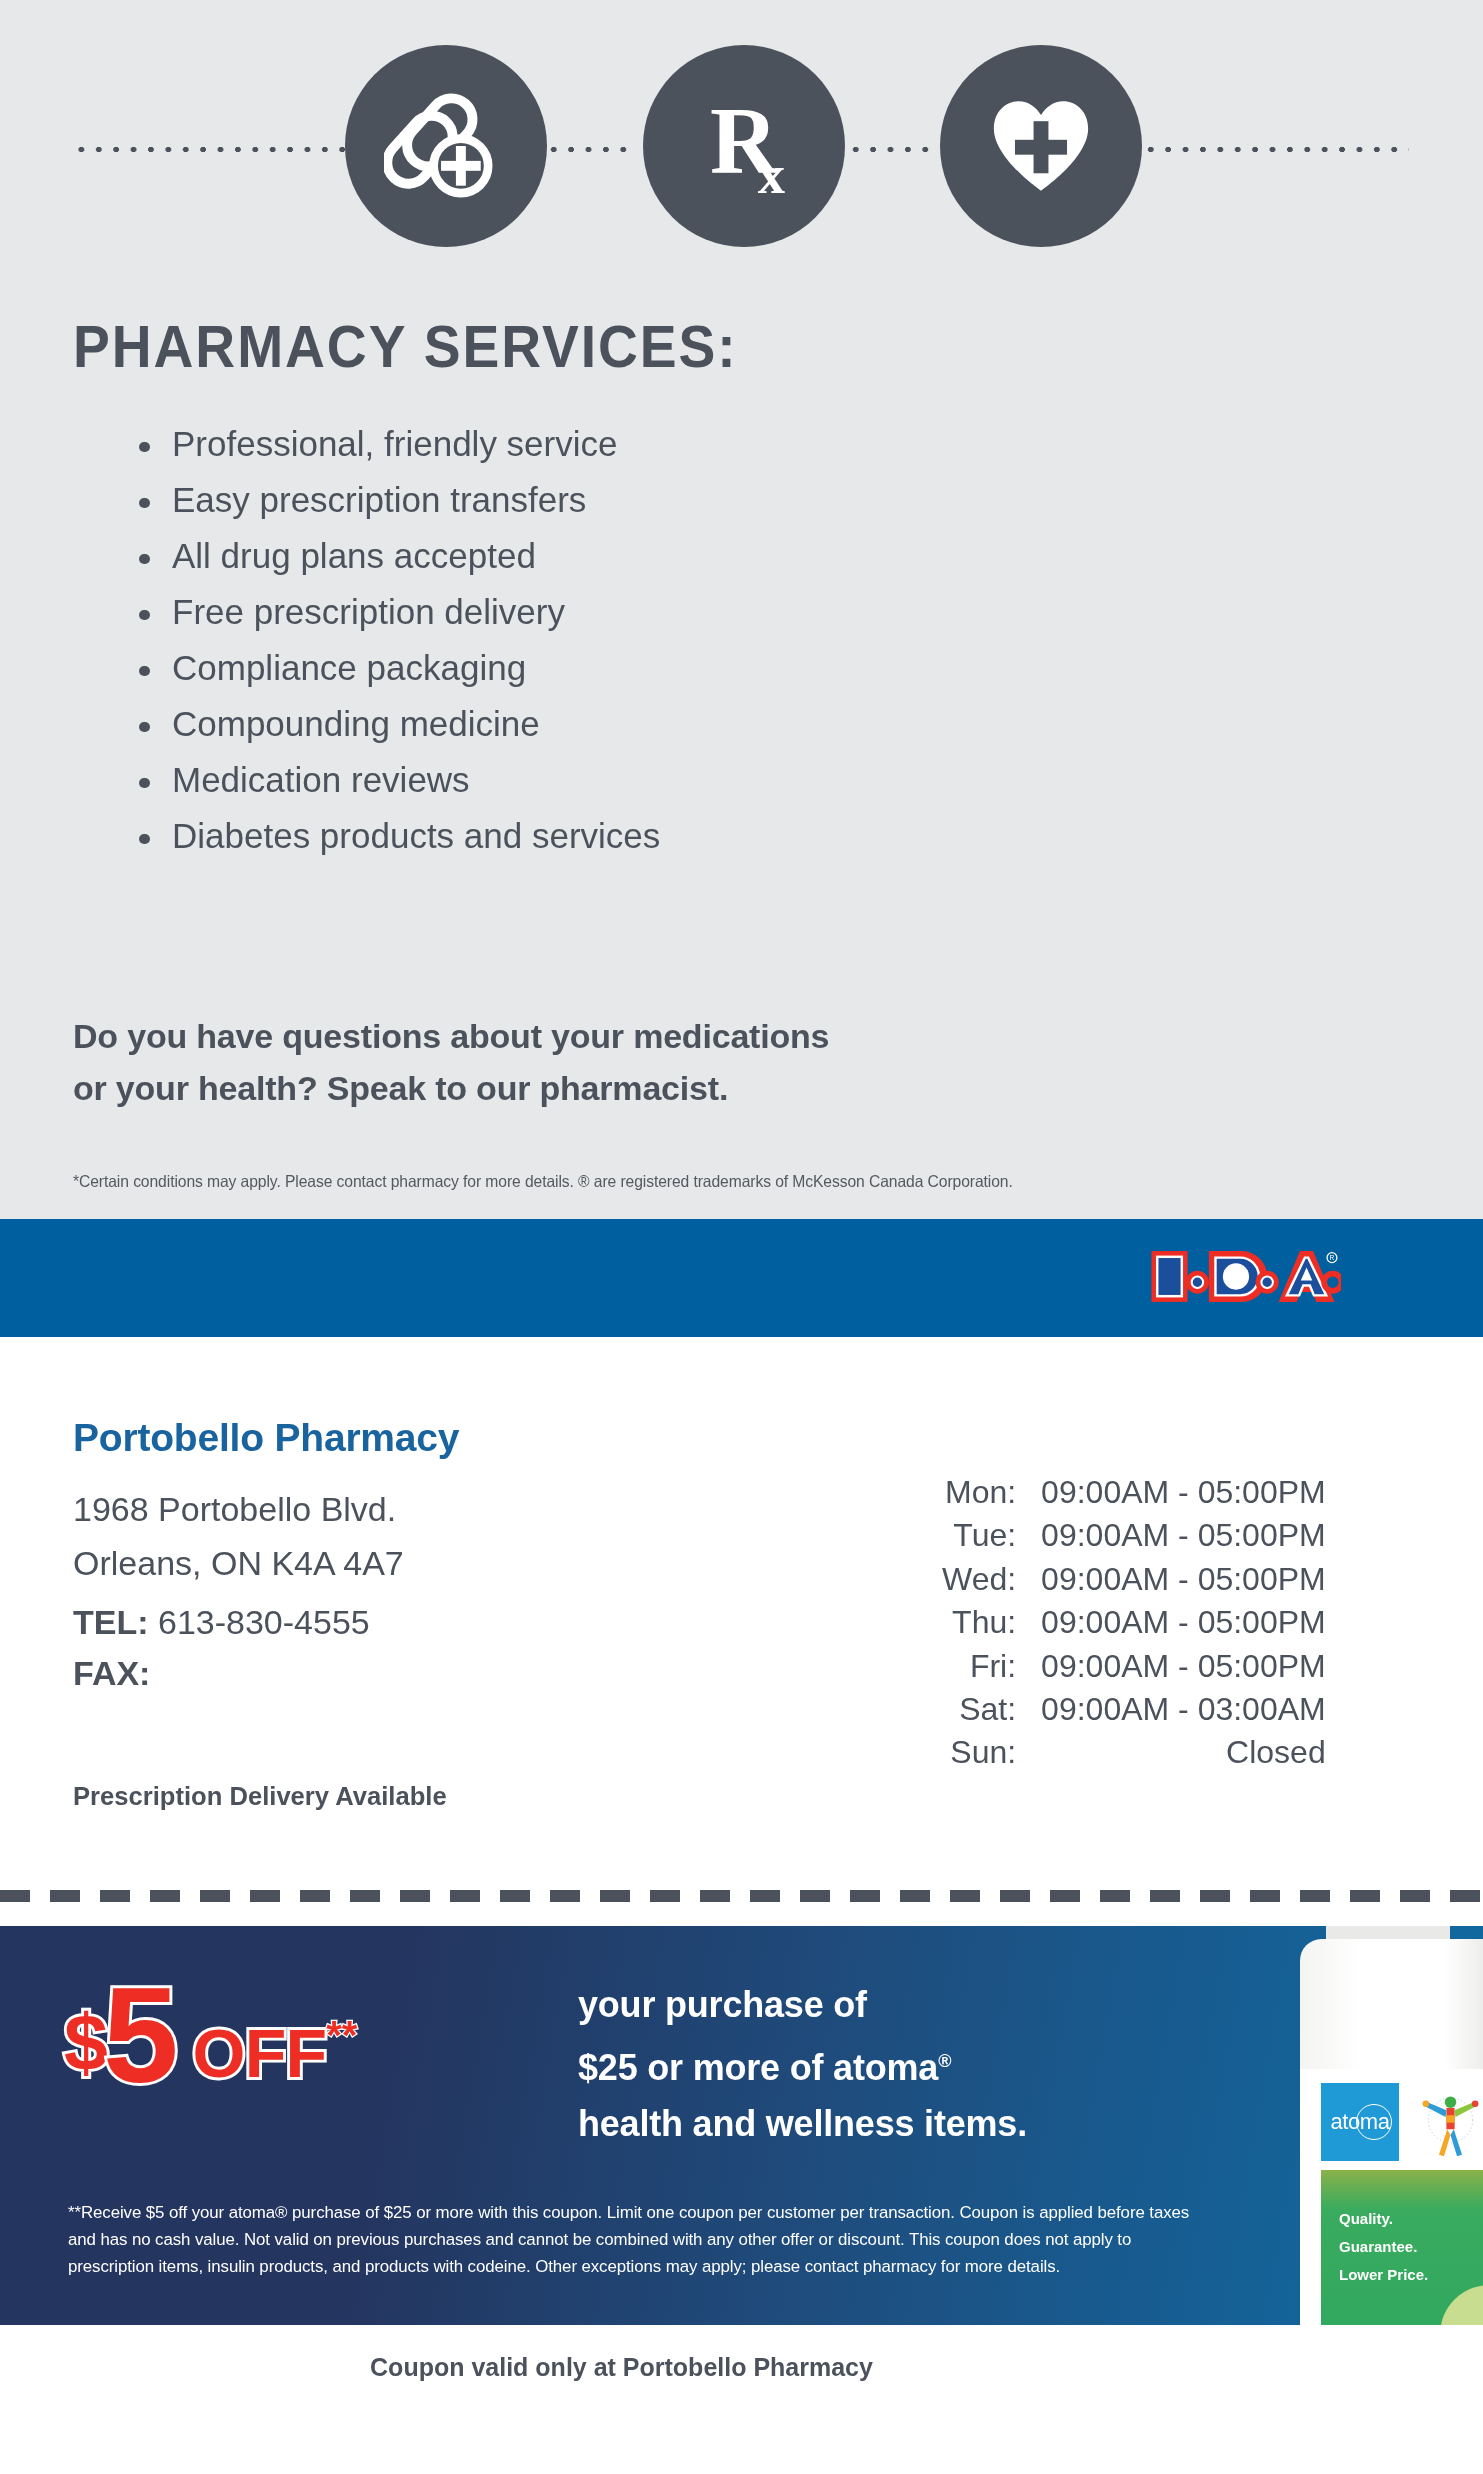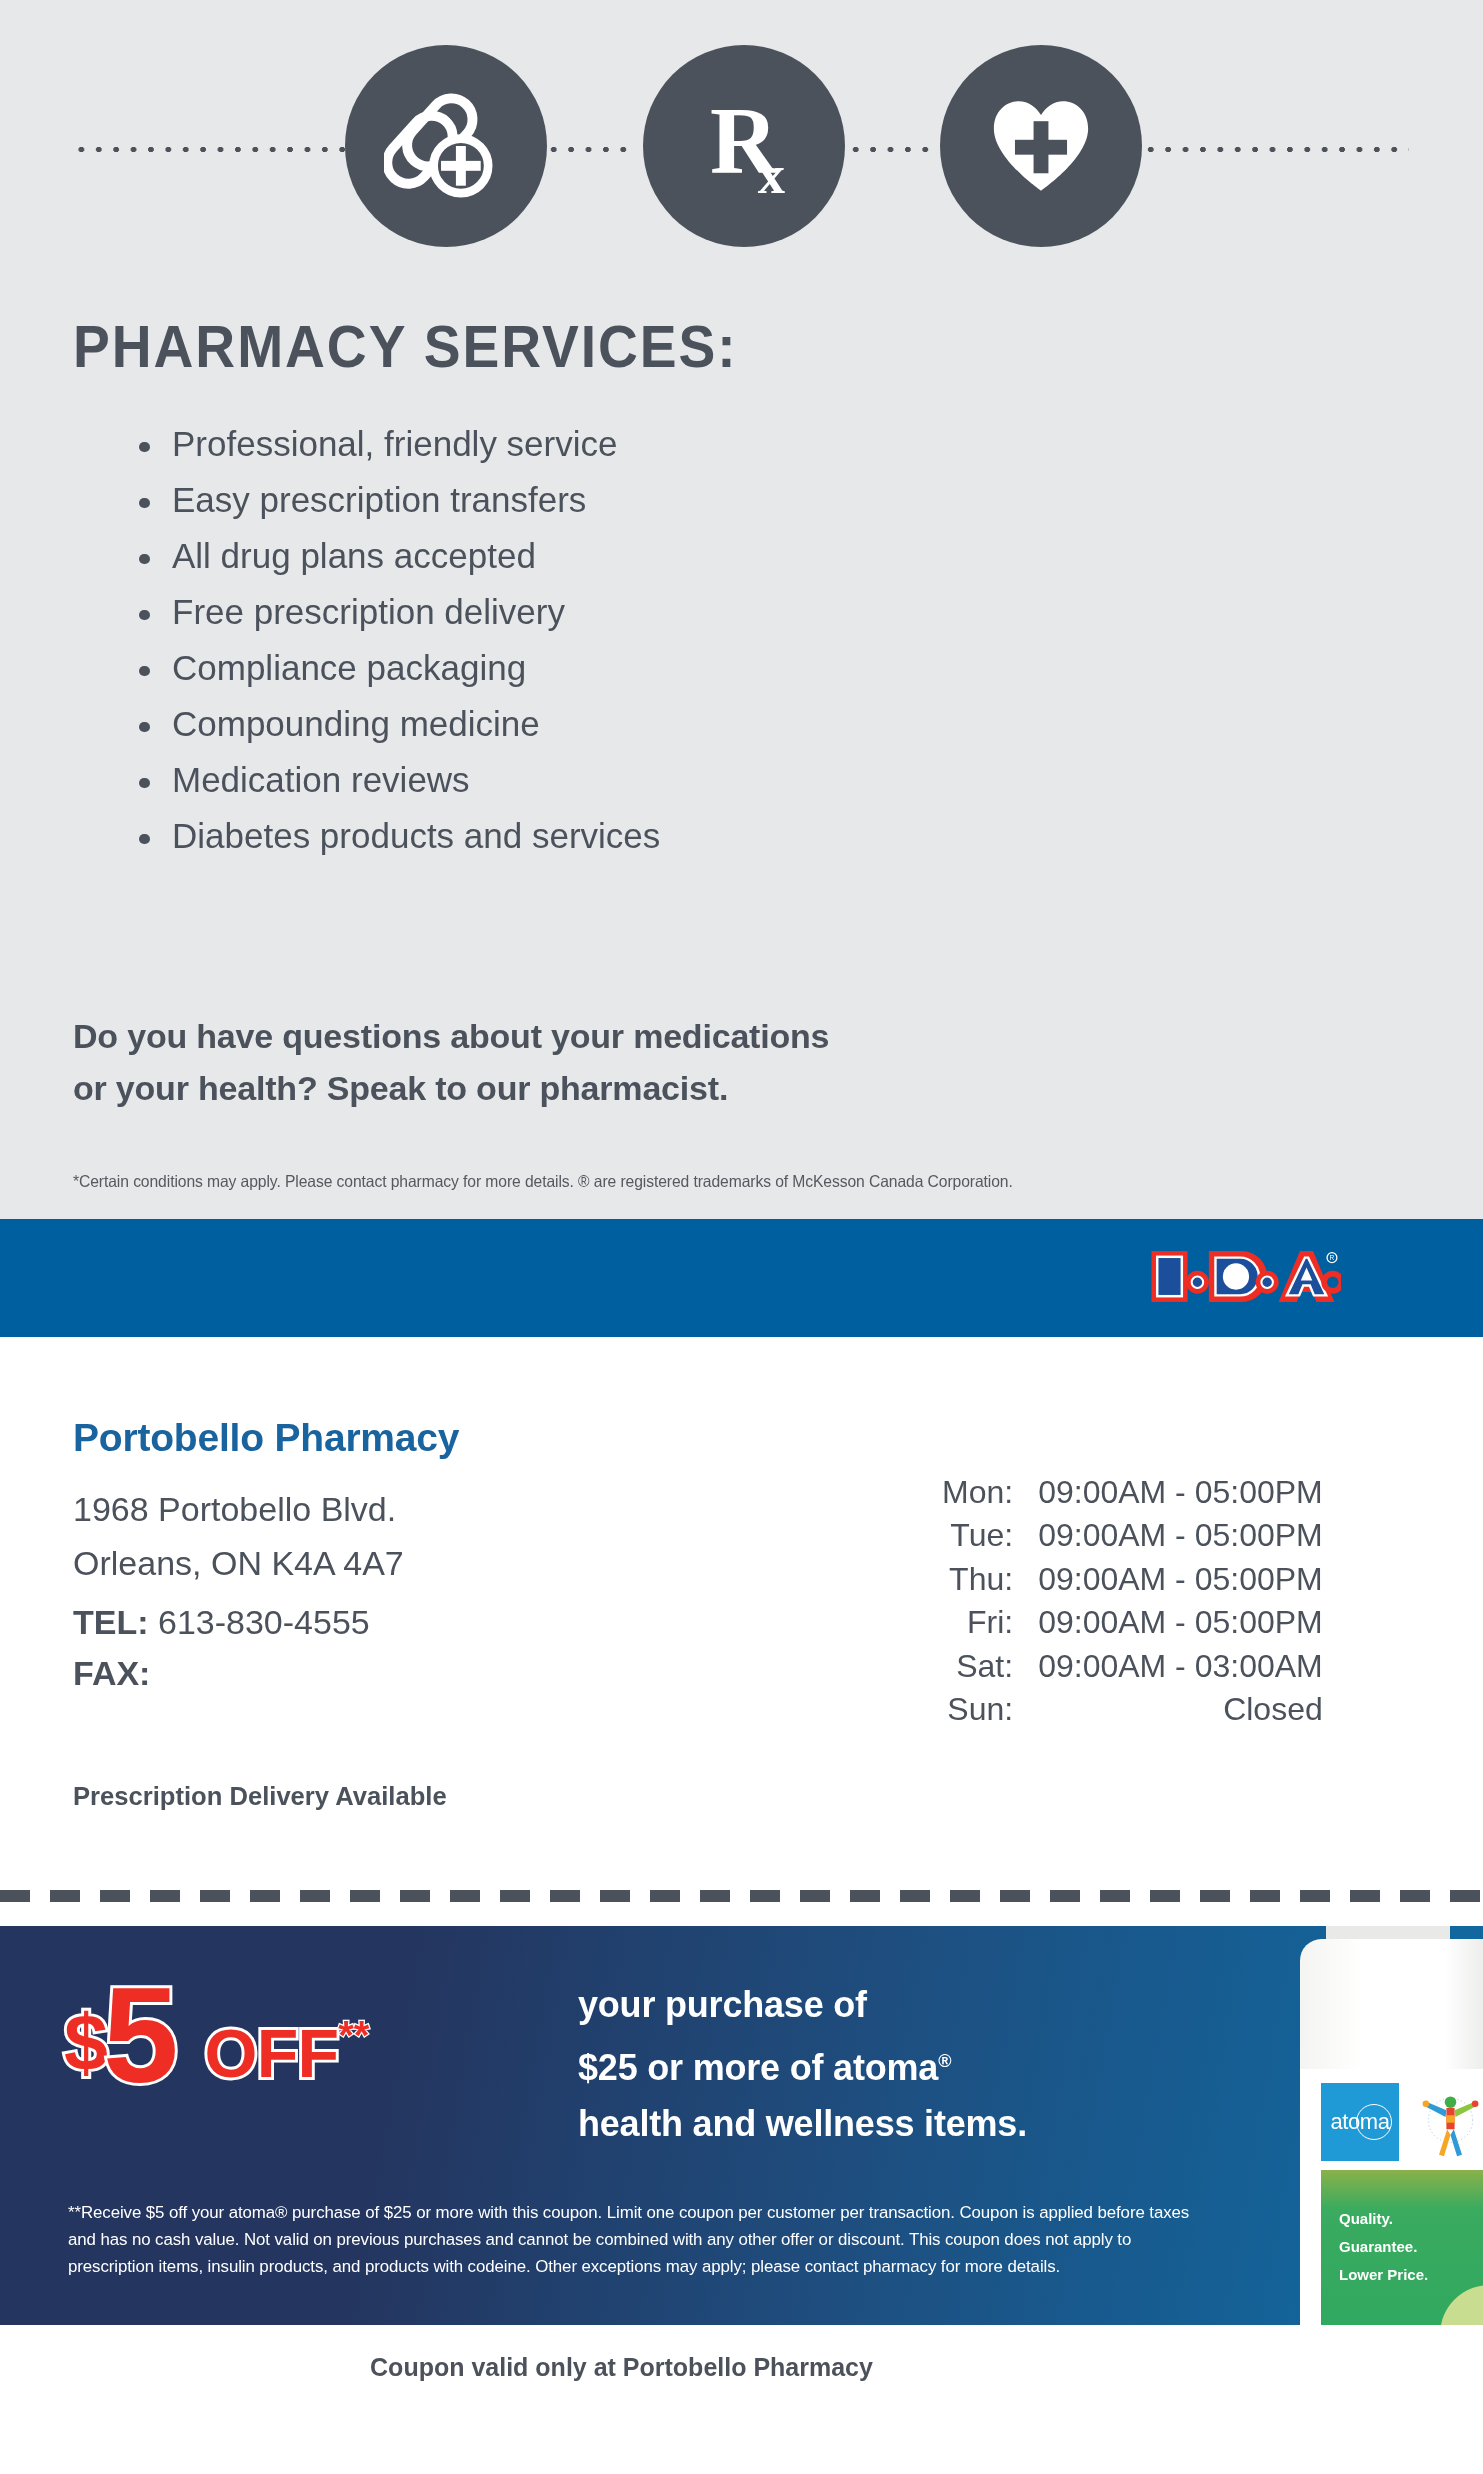--- a/index.html
+++ b/index.html
@@ -190,21 +190,21 @@
     position:absolute;
     left:64px; top:41px;
     display:flex; align-items:flex-end;
     color:#ee2e24;
     -webkit-text-stroke:5.8px #ffffff;
     paint-order:stroke fill;
     font-weight:700;
   }
   .offer-dollar { font-size:79px; line-height:1; margin-bottom:21.5px; }
   .offer-num    { font-size:136px; line-height:1; margin-left:-5px; }
-  .offer-off    { font-size:68px; line-height:1; margin-left:26px; margin-bottom:16.5px; letter-spacing:-0.8px; }
+  .offer-off    { font-size:68px; line-height:1; margin-left:14px; margin-bottom:16.5px; letter-spacing:-0.8px; }
   .offer-stars  { font-size:40px; line-height:1; margin-bottom:48px; -webkit-text-stroke:2.5px #ffffff; }
 
   .offer-copy {
     position:absolute;
     left:578px; top:51px;
     color:#ffffff;
     font-size:36px;
     font-weight:700;
     line-height:56px;
     letter-spacing:-0.2px;
@@ -413,20 +413,24 @@
   <div class="delivery-line">Prescription Delivery Available</div>
 
   <table class="hours">
     <tbody>
         <tr>
       <td class="day">Mon:</td>
       <td>09:00AM - 05:00PM</td>
     </tr>
     <tr>
       <td class="day">Tue:</td>
+      <td>09:00AM - 05:00PM</td>
+    </tr>
+    <tr>
+      <td class="day">Wed:</td>
       <td>09:00AM - 05:00PM</td>
     </tr>
     <tr>
       <td class="day">Thu:</td>
       <td>09:00AM - 05:00PM</td>
     </tr>
     <tr>
       <td class="day">Fri:</td>
       <td>09:00AM - 05:00PM</td>
     </tr>

